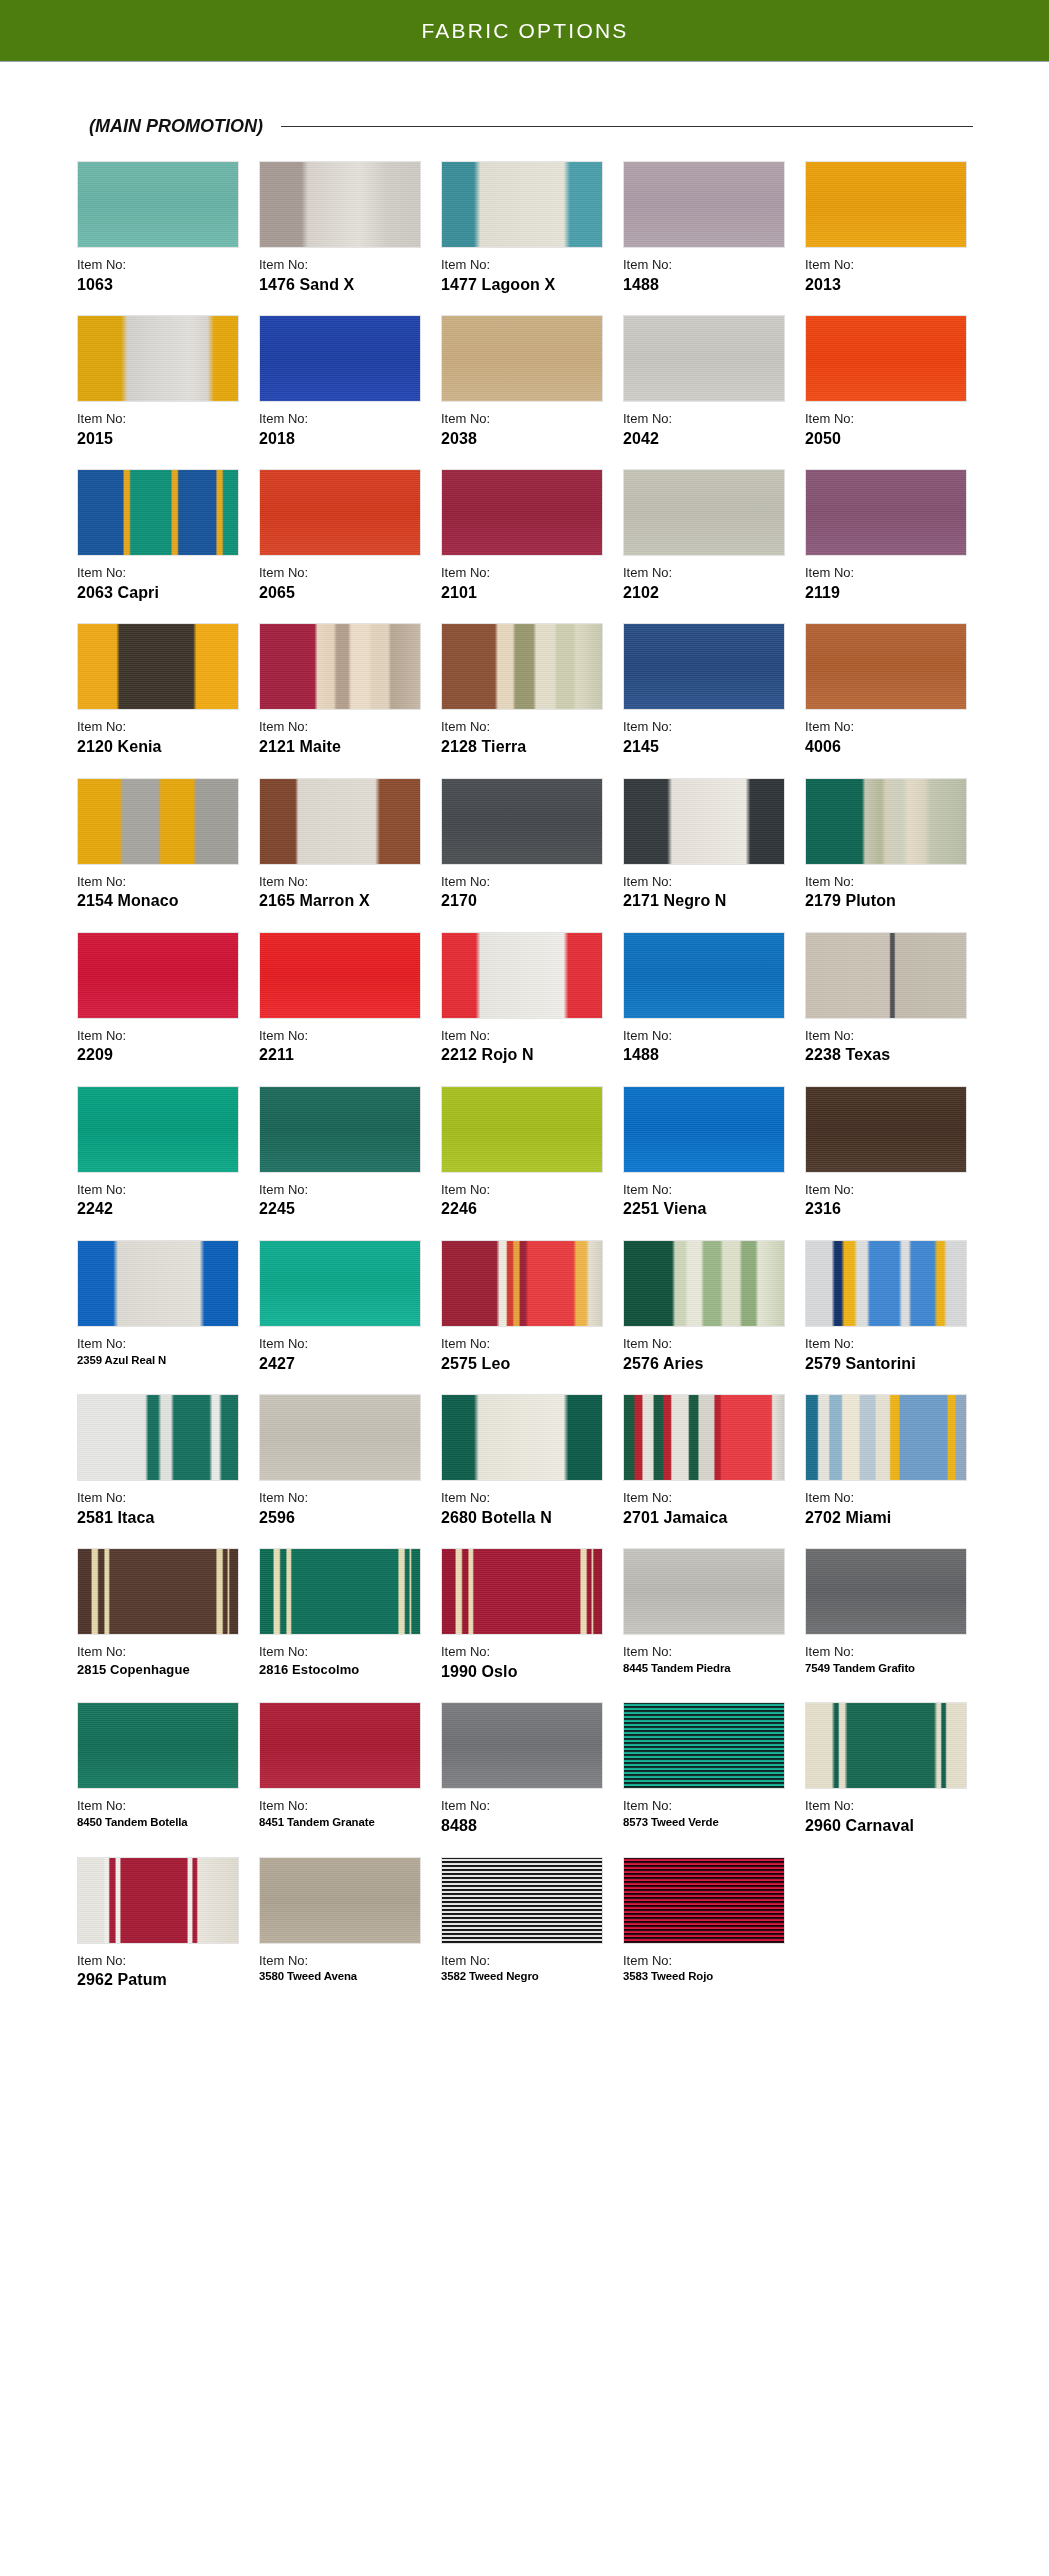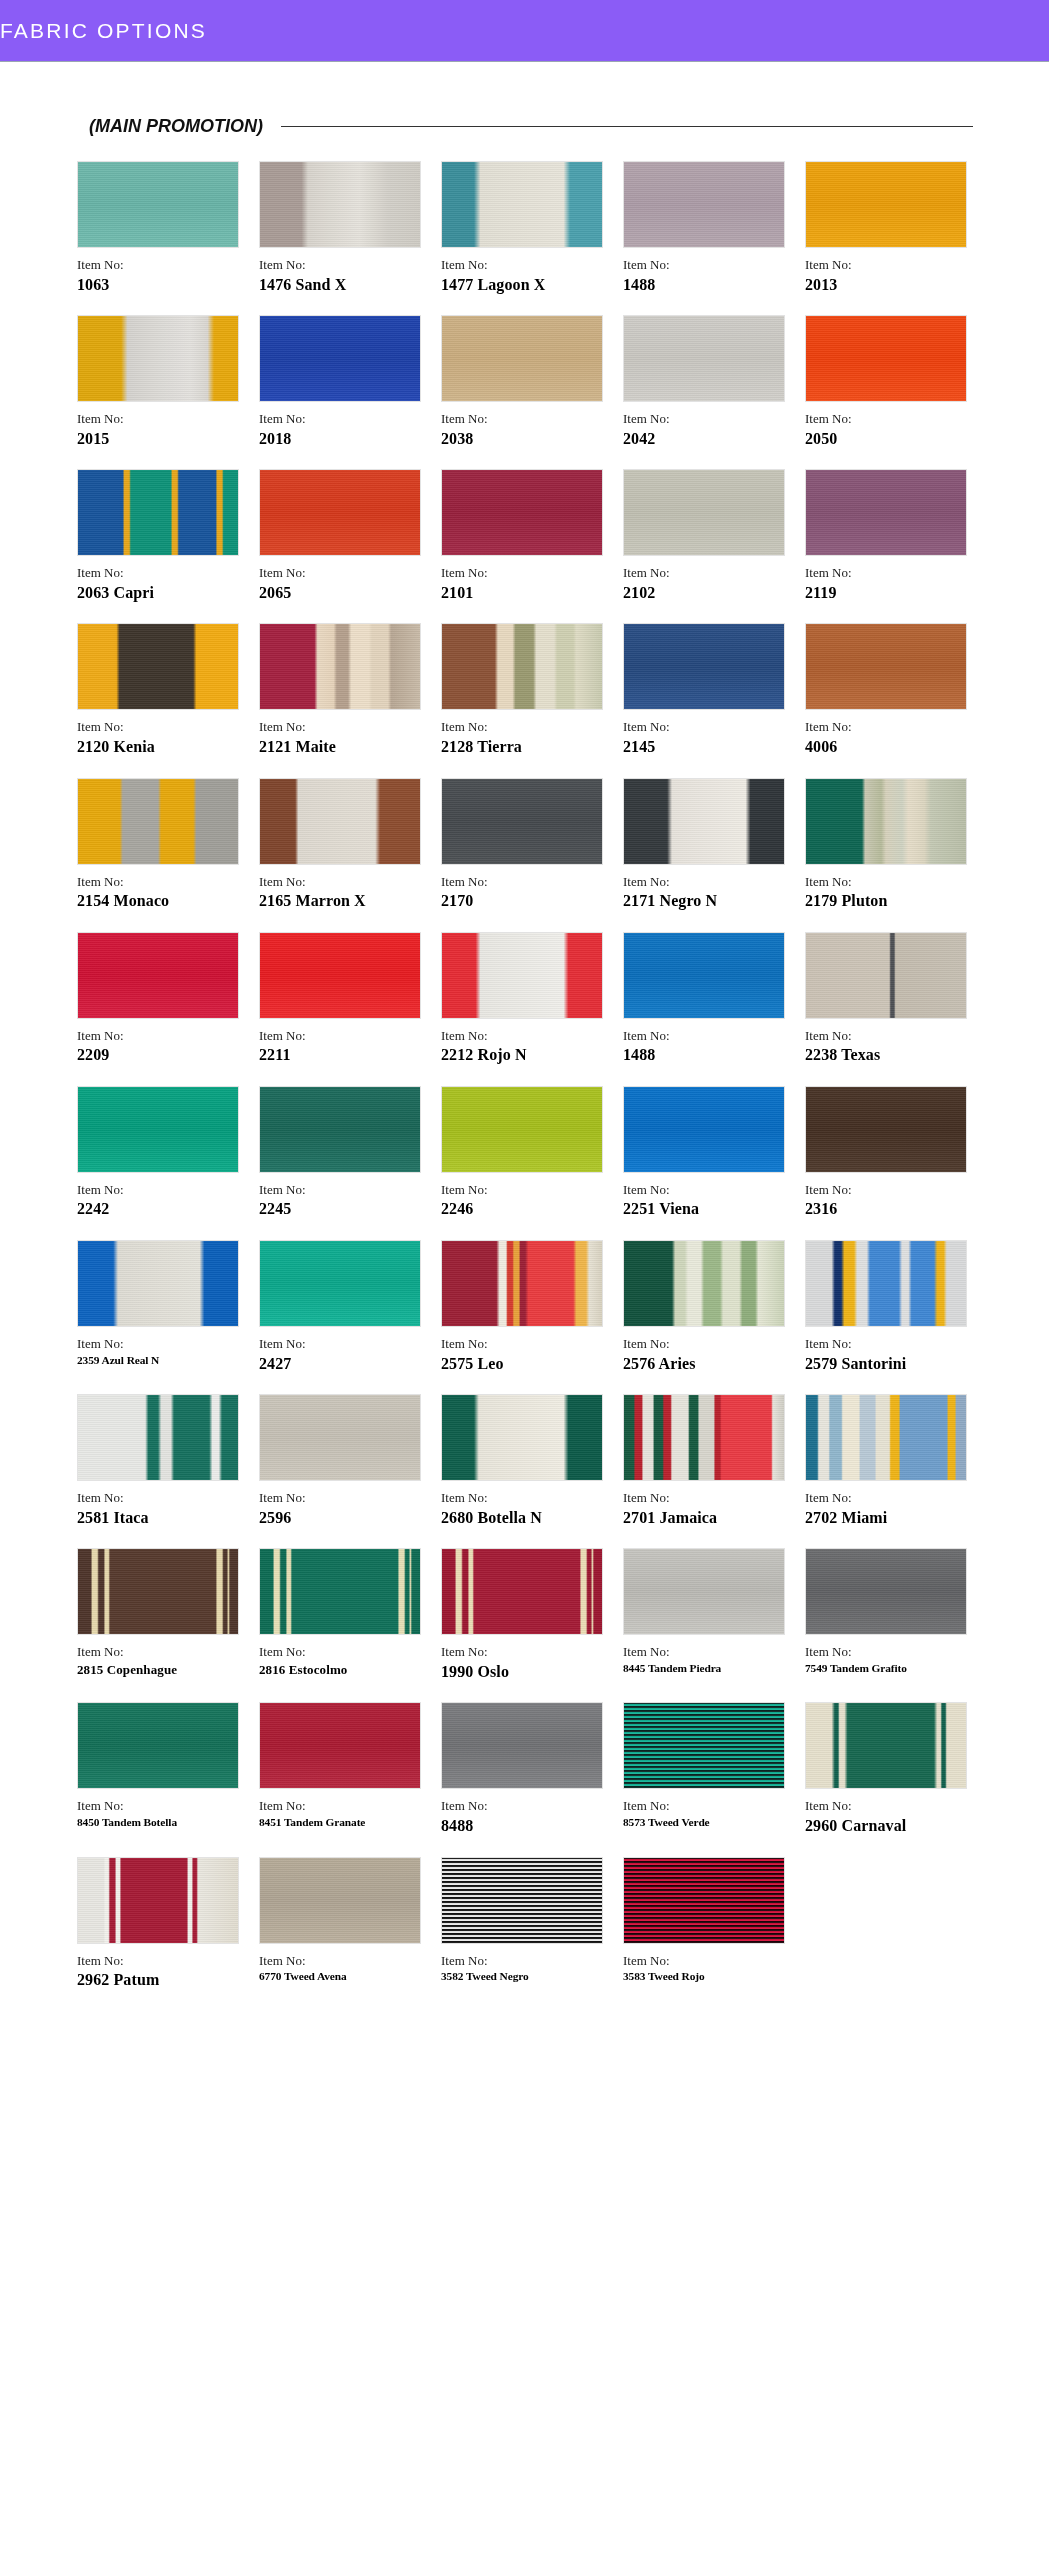--- a/index.html
+++ b/index.html
@@ -7,24 +7,24 @@
     width: 1050px;
     background: #ffffff;
     font-family: "Liberation Sans", sans-serif;
   }
   body { width: 1050px; height: 2576px; overflow: hidden; position: relative; }
 
   
   .topbar {
     width: 1050px;
     height: 62px;
-    background: #8b5cf6;
+    background: #4d7c0f;
     display: flex;
     align-items: center;
-    justify-content: flex-start;
+    justify-content: center;
     border-bottom: 1px solid #9aa6b2;
   }
   .topbar-title {
     color: #ffffff;
     font-size: 21px;
     letter-spacing: 2.2px;
     font-weight: 400;
     font-family: "Liberation Sans", sans-serif;
   }
 
@@ -59,21 +59,20 @@
     margin-right: 15px;
     min-width: 20px;
   }
 
   
   .grid {
     margin: 24px 0 0 77px;
     width: 911px;
     display: flex;
     flex-wrap: wrap;
-    font-family: Liberation Serif, serif;
   }
   .cell {
     width: 182px;
     margin-bottom: 20px;
   }
   .swatch {
     width: 162px;
     height: 87px;
     border: 1px solid #e2e2e2;
     background: #cccccc;
@@ -517,21 +516,21 @@
       <div class="swatch" style="background: linear-gradient(90deg, rgb(232, 231, 226) 0%, rgb(232, 231, 226) 16%, rgb(242, 241, 236) 17%, rgb(242, 241, 236) 19%, rgb(166, 26, 53) 20%, rgb(166, 26, 53) 23%, rgb(242, 241, 236) 24%, rgb(242, 241, 236) 26%, rgb(166, 26, 53) 27%, rgb(166, 26, 53) 68%, rgb(242, 241, 236) 69%, rgb(242, 241, 236) 71%, rgb(166, 26, 53) 72%, rgb(166, 26, 53) 74%, rgb(234, 232, 224) 75%, rgb(226, 221, 208) 100%);"></div>
       <div class="meta">
         <div class="meta-label">Item No:</div>
         <div class="meta-value">2962 Patum</div>
       </div>
     </div>
     <div class="cell">
       <div class="swatch" style="background: linear-gradient(rgb(182, 171, 152) 0%, rgb(174, 163, 146) 50%, rgb(188, 177, 159) 100%);"></div>
       <div class="meta">
         <div class="meta-label">Item No:</div>
-        <div class="meta-value small">6770 Tweed Avena</div>
+        <div class="meta-value small">3580 Tweed Avena</div>
       </div>
     </div>
     <div class="cell">
       <div class="swatch" style="background: repeating-linear-gradient(0deg, rgb(19, 19, 19) 0px, rgb(19, 19, 19) 2px, rgb(233, 233, 233) 2px, rgb(233, 233, 233) 4px);"></div>
       <div class="meta">
         <div class="meta-label">Item No:</div>
         <div class="meta-value small">3582 Tweed Negro</div>
       </div>
     </div>
     <div class="cell">

